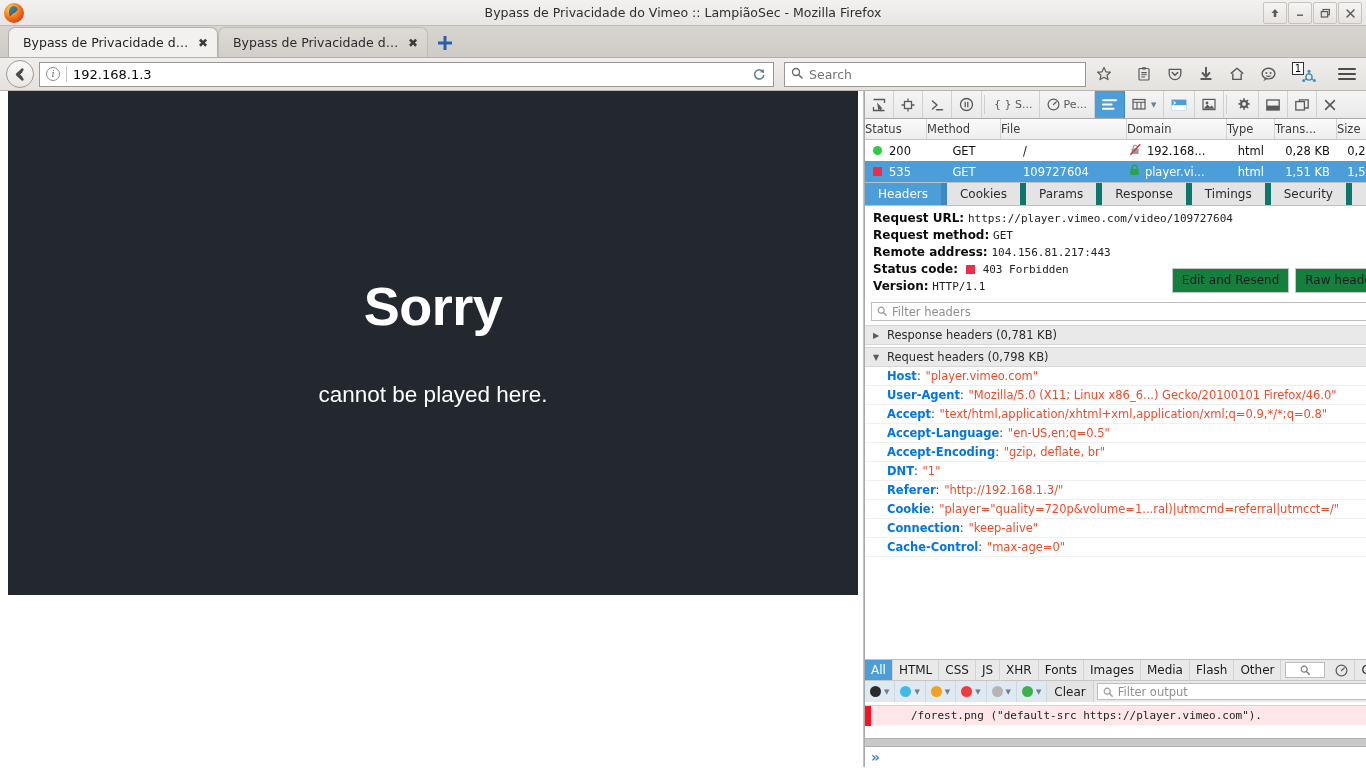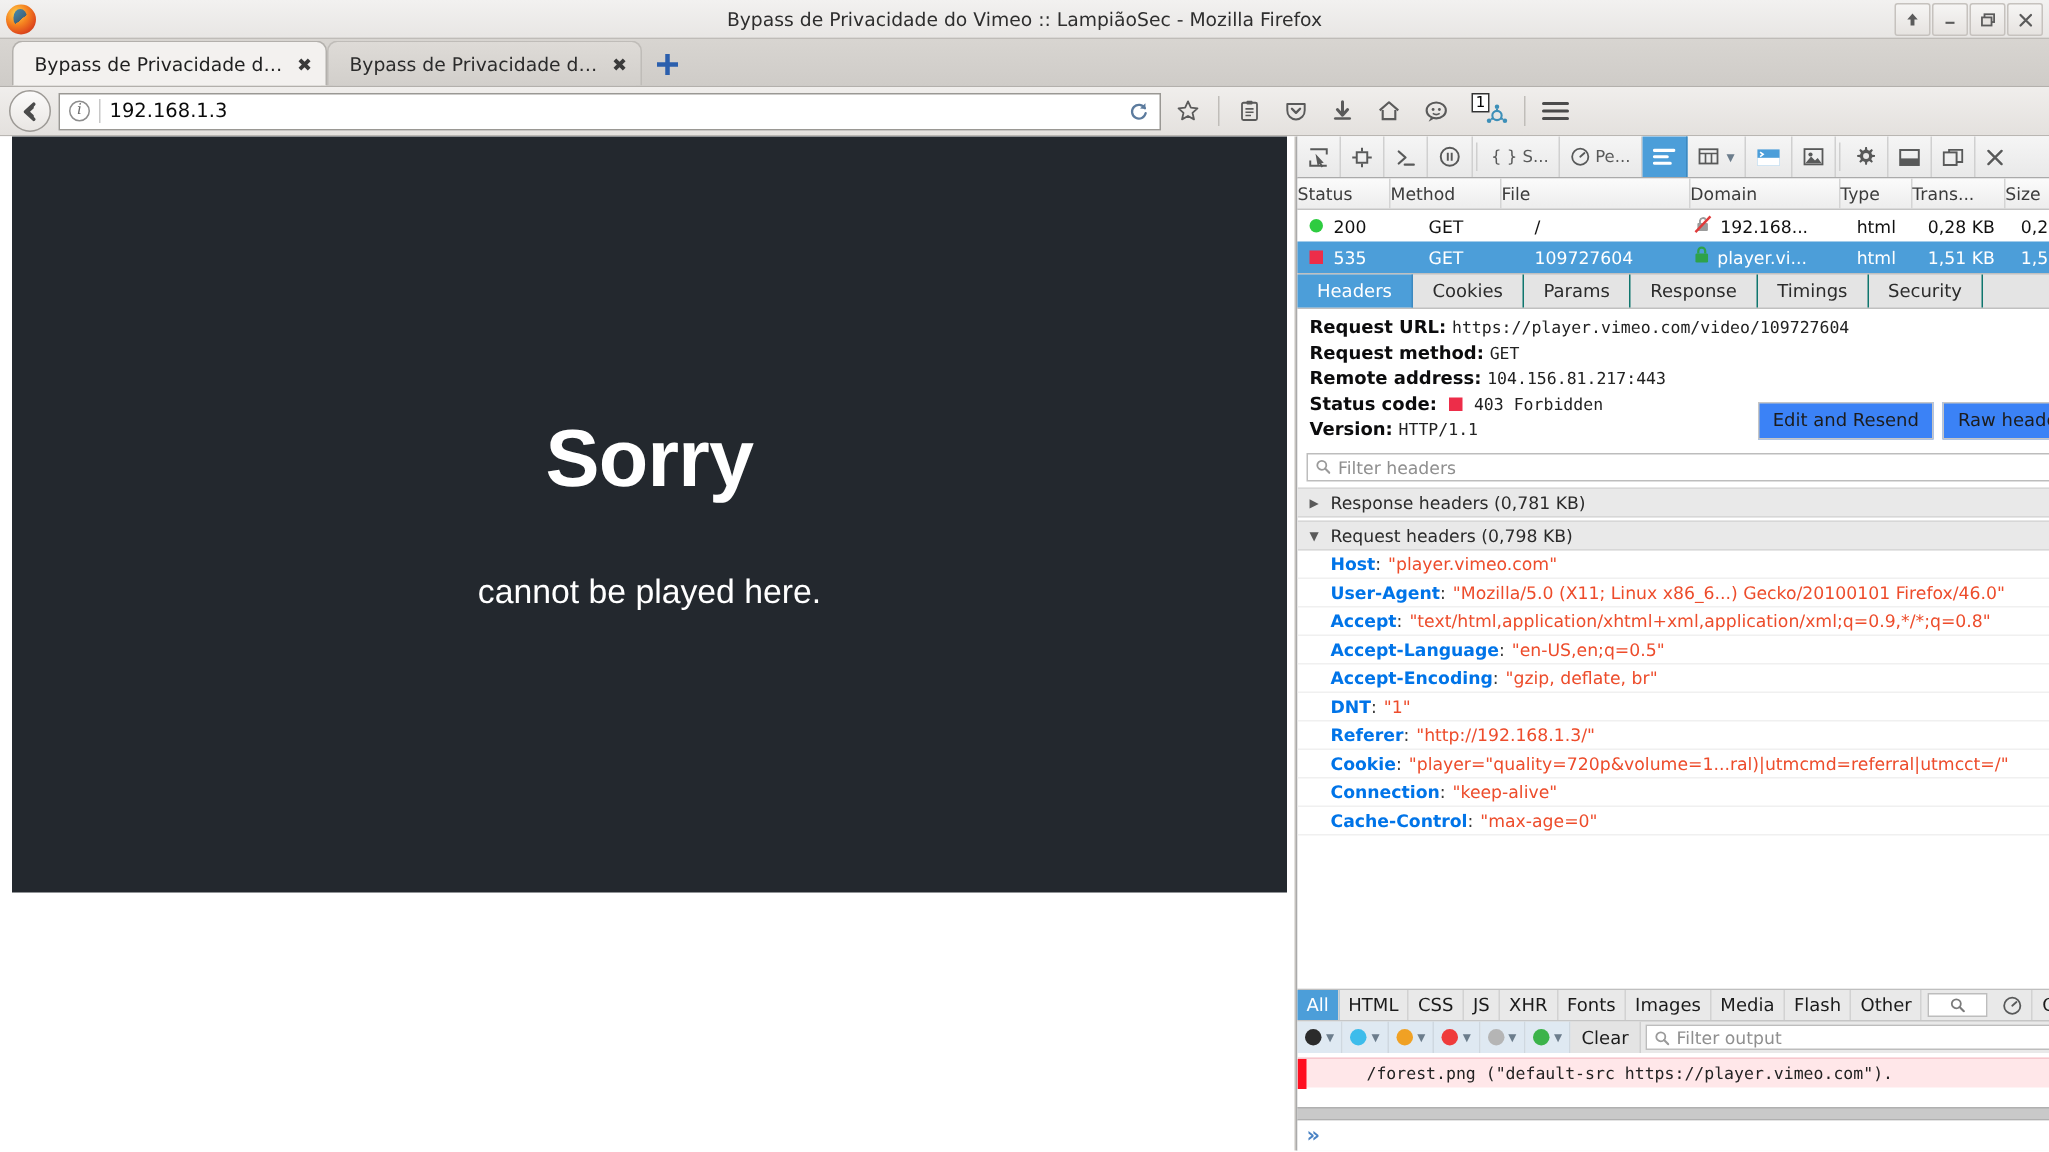--- a/index.html
+++ b/index.html
@@ -202,32 +202,32 @@
   .dot-green { width: 9px; height: 9px; border-radius: 50%; background: #2ecc40; flex:0 0 auto; }
   .sq-red { width: 9px; height: 9px; background: #ed2d49; flex:0 0 auto; }
 
   
   #det-tabs {
     display: flex; height: 24px; align-items: stretch;
     background: #e4e4e4; border-top: 1px solid #c0c0c0; border-bottom: 1px solid #c0c0c0;
   }
   .dtab {
     padding: 0 13px; display: flex; align-items: center;
-    border-right: 1px solid #0f766e; color: #2b2b2b; font-size: 12px;
+    border-right: 6px solid #0f766e; color: #2b2b2b; font-size: 12px;
   }
   .dtab.act { background: #4c9ed9; color: #fff; border-right-color: #3d89c0; }
 
   #det-body { flex: 1 1 auto; overflow: hidden; background: #fff; position: relative; }
   #summary { padding: 4px 8px 2px 8px; position: relative; line-height: 17px; }
   .sline { font-size: 12px; color: #0c0c0d; }
   .sline b { font-weight: bold; }
   .sline .mono { font-family: "DejaVu Sans Mono", monospace; font-size: 11px; color: #222; }
   #sum-btns { position: absolute; right: 6px; top: 62px; display: flex; gap: 6px; }
   .sbtn {
-    background: #3b82f6; border: 1px solid #c6c6c6; padding: 3px 9px;
+    background: #15803d; border: 1px solid #c6c6c6; padding: 3px 9px;
     font-size: 12px; color: #1c1c1c;
   }
   #filter-headers {
     margin: 5px 6px 0 6px; height: 19px; background: #fff;
     border: 1px solid #bdbdbd; display: flex; align-items: center; gap: 5px; padding: 0 5px;
     color: #8f8f8f; font-size: 11.5px;
   }
   .hsec {
     display: flex; align-items: center; gap: 5px; height: 20px;
     background: #e9e9e9; border-top: 1px solid #d7d7d7; border-bottom: 1px solid #d7d7d7;
@@ -345,20 +345,29 @@
   <div id="urlbar">
     <span id="id-icon">i</span>
     <span id="url-sep"></span>
     <span id="url-text">192.168.1.3</span>
     <span id="reload">
       <svg width="14" height="14" viewBox="0 0 14 14">
           <path d="M11.3 5.2 A4.6 4.6 0 1 0 11.8 8.4" stroke="#5c7b9e" stroke-width="1.5" fill="none" stroke-linecap="round"></path>
           <path d="M11.6 1.8 L11.7 5.6 L8 5.3 Z" fill="#5c7b9e"></path>
         </svg>
     </span>
+  </div>
+  <div id="searchbar">
+    <span>
+      <svg width="12" height="12" viewBox="0 0 12 12">
+          <circle cx="5" cy="5" r="3.5" stroke="#6c6c6c" stroke-width="1.4" fill="none"></circle>
+          <path d="M7.7 7.7 L11 11" stroke="#6c6c6c" stroke-width="1.6" stroke-linecap="round"></path>
+        </svg>
+    </span>
+    <span class="sph">Search</span>
   </div>
 
   <div class="navicon">
     <svg width="16" height="16" viewBox="0 0 16 16">
         <path d="M8 1.6 L9.9 5.8 L14.3 6.2 L11 9.2 L12 13.6 L8 11.3 L4 13.6 L5 9.2 L1.7 6.2 L6.1 5.8 Z" fill="none" stroke="#5a5a5a" stroke-width="1.2" stroke-linejoin="round"></path>
       </svg>
   </div>
   <div id="navsep"></div>
   <div class="navicon">
     <svg width="16" height="16" viewBox="0 0 16 16">

